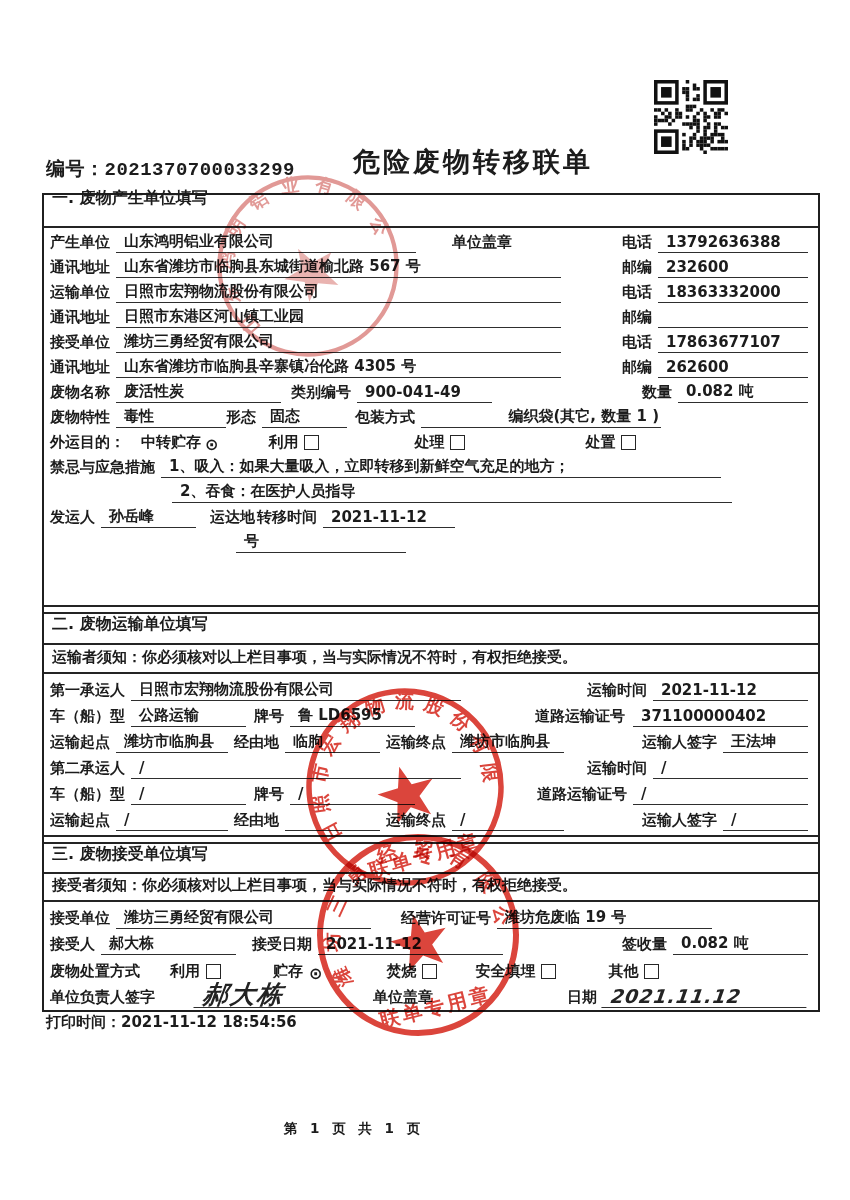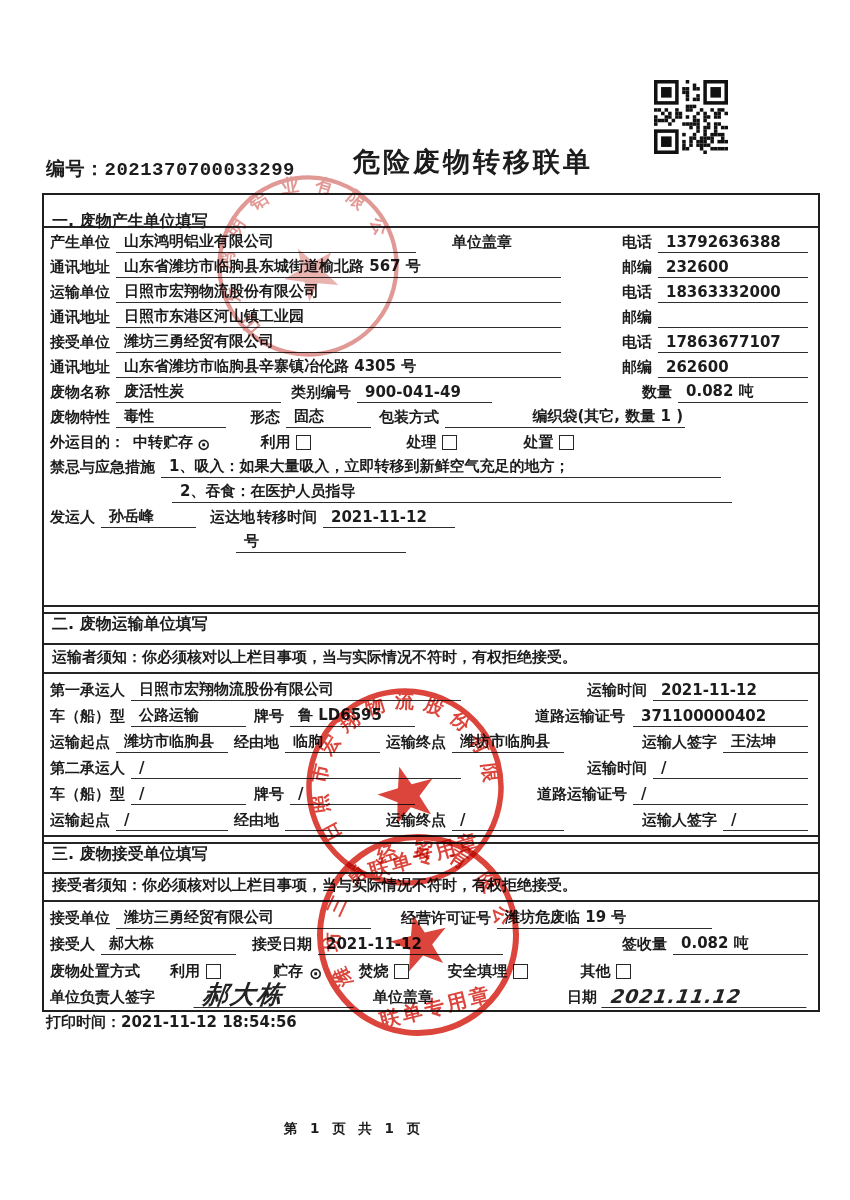--- a/index.html
+++ b/index.html
@@ -170,21 +170,21 @@
   <div class="hline" style="top:410px"></div>
   <div class="hline" style="top:417px"></div>
   <div class="hline" style="top:448px"></div>
   <div class="hline" style="top:477px"></div>
   <div class="hline" style="top:640px"></div>
   <div class="hline" style="top:647px"></div>
   <div class="hline" style="top:677px"></div>
   <div class="hline" style="top:705px"></div>
 </div>
 
-<div class="abs sec-h" style="top:211px">一. 废物产生单位填写</div>
+<div class="abs sec-h" style="top:188px">一. 废物产生单位填写</div>
 <div class="abs sec-h" style="top:614px">二. 废物运输单位填写</div>
 <div class="abs sec-h" style="top:844px">三. 废物接受单位填写</div>
 <div class="abs notice" style="top:648px">运输者须知：你必须核对以上栏目事项，当与实际情况不符时，有权拒绝接受。</div>
 <div class="abs notice" style="top:876px">接受者须知：你必须核对以上栏目事项，当与实际情况不符时，有权拒绝接受。</div>
 
 <div class="abs rows s1" style="top:228px">
     <div class="row">
       <span class="lbl">产生单位</span>
       <span class="val" style="width: 300px;">山东鸿明铝业有限公司</span>
       <span class="lbl" style="margin-left: 36px;">单位盖章</span>
@@ -225,34 +225,34 @@
       <span class="lbl">废物名称</span>
       <span class="val" style="width: 165px;">废活性炭</span>
       <span class="lbl" style="margin-left: 10px;">类别编号</span>
       <span class="val" style="width: 135px;">900-041-49</span>
       <span class="lbl" style="margin-left: auto;">数量</span>
       <span class="val" style="width: 130px;">0.082 吨</span>
     </div>
     <div class="row">
       <span class="lbl">废物特性</span>
       <span class="val" style="width: 110px;">毒性</span>
-      <span class="lbl" style="margin-left: 24px;">形态</span>
+      <span class="lbl" style="margin-left: 0;">形态</span>
       <span class="val" style="width: 85px;">固态</span>
       <span class="lbl" style="margin-left: 8px;">包装方式</span>
       <span class="val" style="width: 240px; text-align: right;">编织袋(其它, 数量 1 )</span>
     </div>
     <div class="row">
       <span class="lbl">外运目的：</span>
-      <span class="lbl" style="margin-left: 8px;">中转贮存</span>
+      <span class="lbl" style="margin-left: 16px;">中转贮存</span>
       <span class="dot" style="margin-left: 4px;">⊙</span>
       <span class="lbl" style="margin-left: 50px;">利用</span>
       <span class="box" style="margin-left: 6px;"></span>
       <span class="lbl" style="margin-left: 95px;">处理</span>
       <span class="box" style="margin-left: 6px;"></span>
-      <span class="lbl" style="margin-left: 66px;">处置</span>
+      <span class="lbl" style="margin-left: 120px;">处置</span>
       <span class="box" style="margin-left: 6px;"></span>
     </div>
     <div class="row">
       <span class="lbl">禁忌与应急措施</span>
       <span class="val" style="width: 560px;">1、吸入：如果大量吸入，立即转移到新鲜空气充足的地方；</span>
     </div>
     <div class="row">
       <span class="gap" style="width: 116px;"></span>
       <span class="val" style="width: 560px;">2、吞食：在医护人员指导</span>
     </div>
@@ -332,21 +332,21 @@
       <span class="val" style="width: 185px;">2021-11-12</span>
       <span class="lbl" style="margin-left: auto;">签收量</span>
       <span class="val" style="width: 135px;">0.082 吨</span>
     </div>
     <div class="row">
       <span class="lbl">废物处置方式</span>
       <span class="lbl" style="margin-left: 30px;">利用</span>
       <span class="box" style="margin-left: 6px;"></span>
       <span class="lbl" style="margin-left: 52px;">贮存</span>
       <span class="dot" style="margin-left: 6px;">⊙</span>
-      <span class="lbl" style="margin-left: 36px;">焚烧</span>
+      <span class="lbl" style="margin-left: 64px;">焚烧</span>
       <span class="box" style="margin-left: 6px;"></span>
       <span class="lbl" style="margin-left: 38px;">安全填埋</span>
       <span class="box" style="margin-left: 6px;"></span>
       <span class="lbl" style="margin-left: 52px;">其他</span>
       <span class="box" style="margin-left: 6px;"></span>
     </div>
     <div class="row">
       <span class="lbl">单位负责人签字</span>
       <span class="val hand" style="width: 160px; margin-left: 40px;">郝大栋</span>
       <span class="lbl" style="margin-left: 18px;">单位盖章</span>

